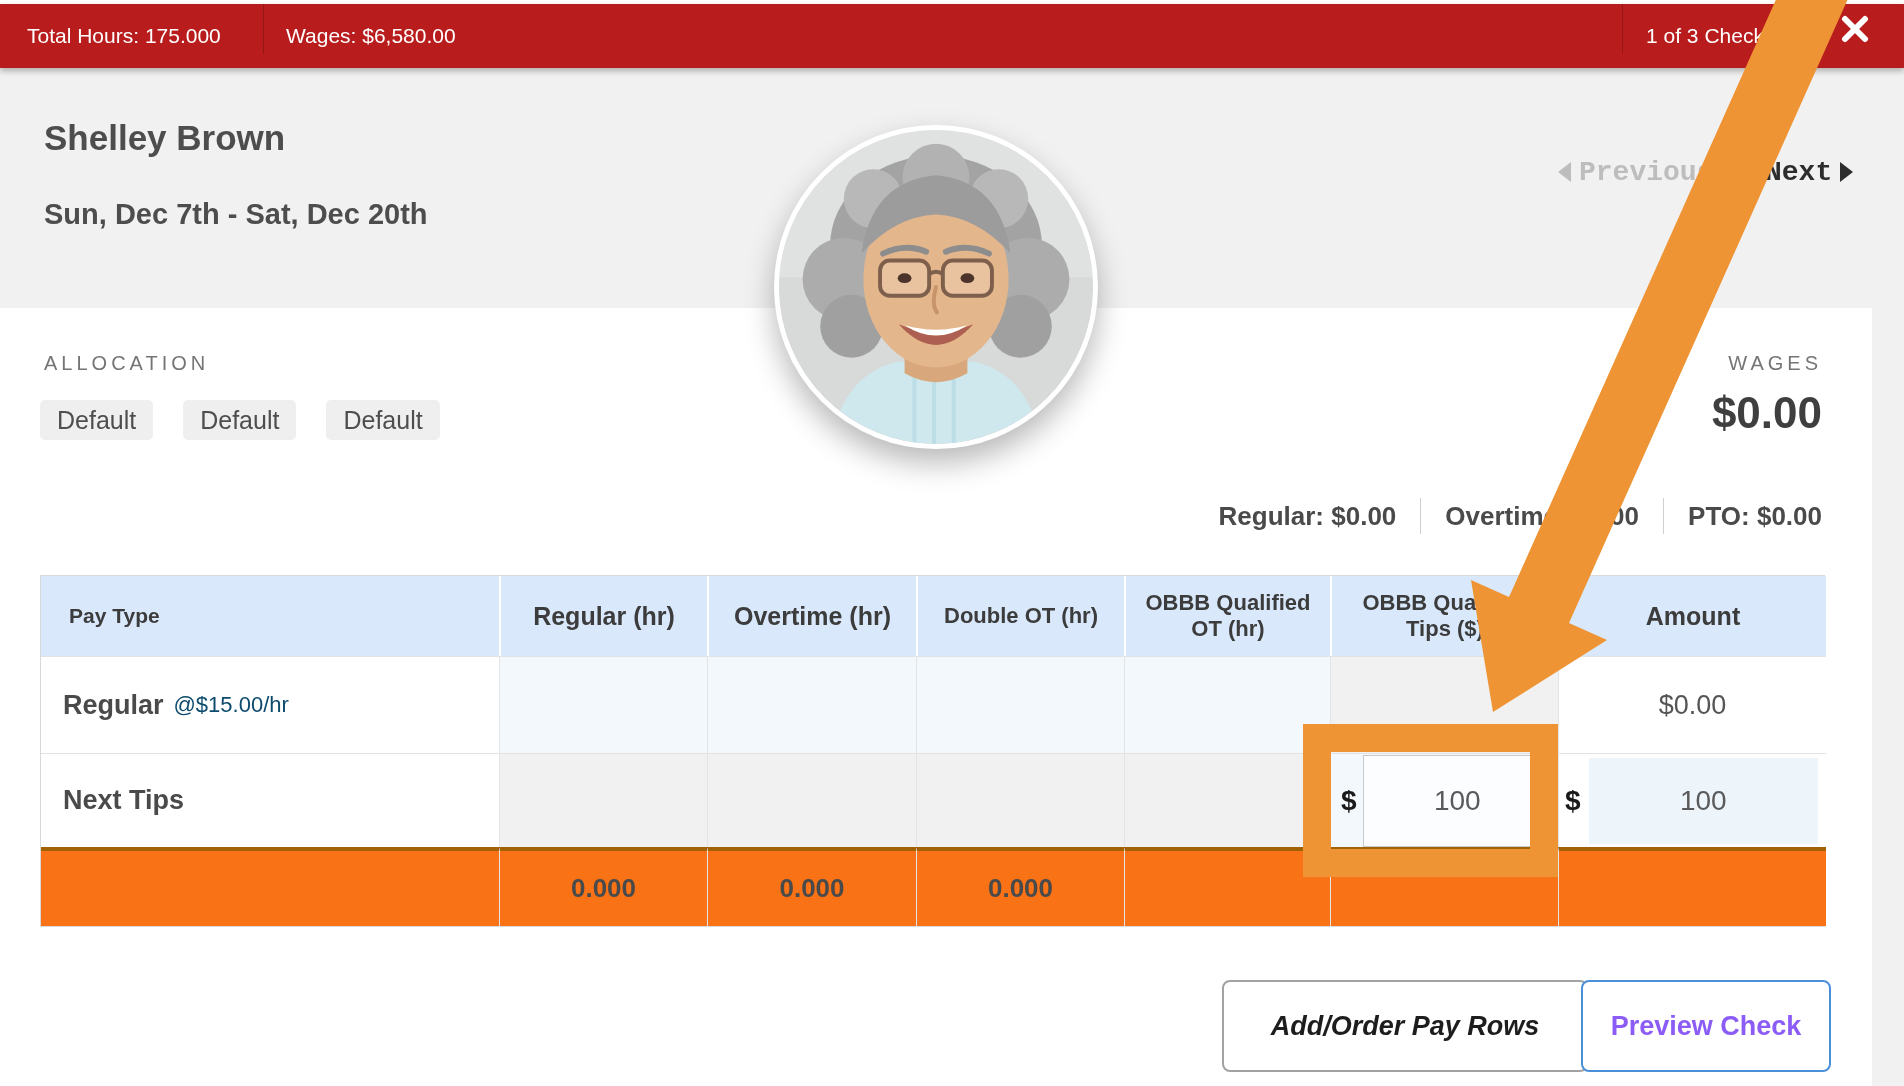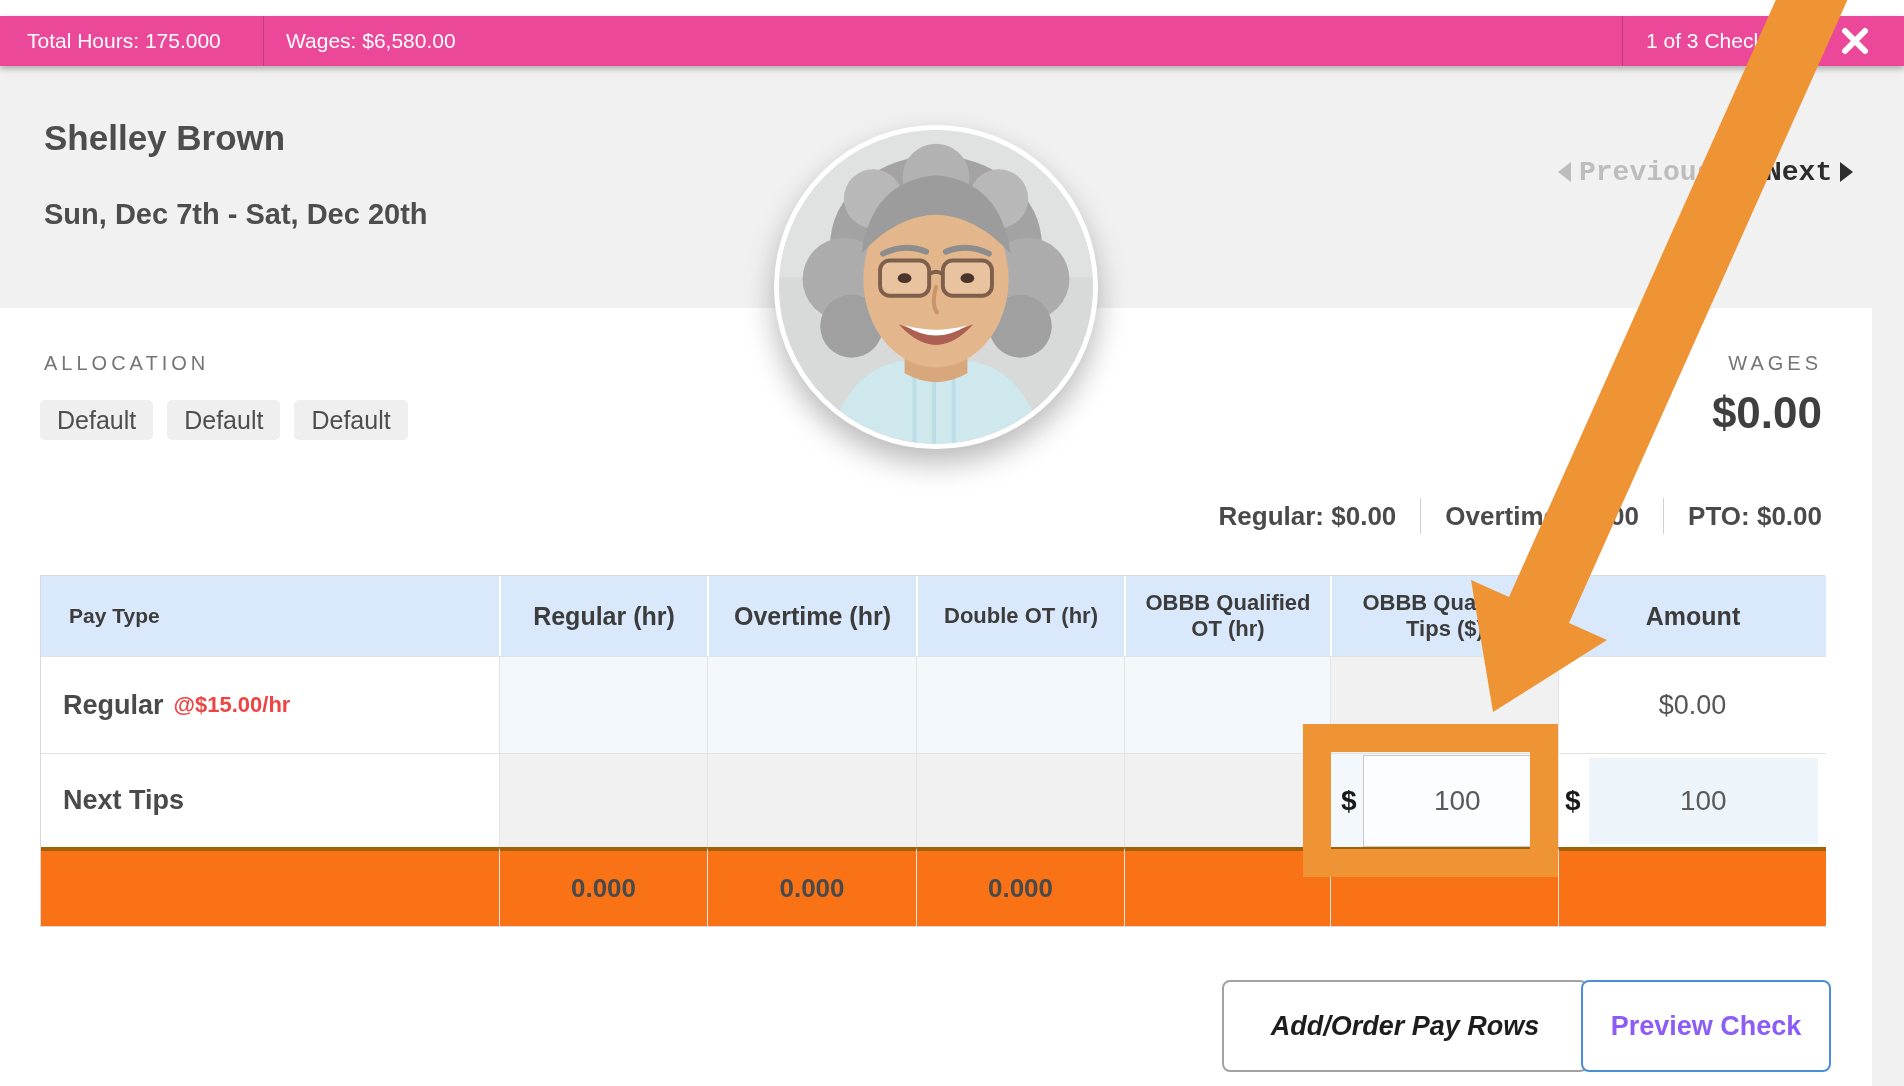--- a/index.html
+++ b/index.html
@@ -4,22 +4,22 @@
 <style>
   * { margin:0; padding:0; box-sizing:border-box; }
   html,body { background:#ffffff; }
   .app {
     position:relative; width:1904px; height:1086px; overflow:hidden;
     font-family:"Liberation Sans", sans-serif; background:#ffffff;
   }
 
   
   .topbar {
-    position:absolute; left:0; top:16px; width:1904px; height:50px;
-    background:#ec4899; box-shadow:0 3px 6px rgba(0,0,0,0.28);
+    position:absolute; left:0; top:4px; width:1904px; height:64px;
+    background:#b91c1c; box-shadow:0 3px 6px rgba(0,0,0,0.28);
     z-index:3; color:#fff; display:flex; align-items:center;
   }
   .topbar-seg { font-size:21px; line-height:50px; white-space:nowrap; }
   .tb-hours { position:absolute; left:27px; }
   .tb-divider { position:absolute; top:0; width:1px; height:50px; background:rgba(0,0,0,0.18); }
   .tb-d1 { left:263px; }
   .tb-d2 { left:1622px; }
   .tb-d3 { left:1792px; }
   .tb-wages { position:absolute; left:286px; }
   .tb-checks { position:absolute; left:1646px; }
@@ -47,21 +47,21 @@
   
   .avatar {
     position:absolute; left:774px; top:125px; width:324px; height:324px;
     border-radius:50%; border:5px solid #ffffff; overflow:hidden;
     box-shadow:0 14px 30px rgba(0,0,0,0.28); z-index:2; background:#dfe1e1;
   }
   .avatar svg { display:block; width:100%; height:100%; }
 
   
   .alloc-label { position:absolute; left:44px; top:352px; font-size:20px; letter-spacing:4px; color:#757575; z-index:1; }
-  .alloc-tags { position:absolute; left:40px; top:400px; display:flex; gap:14px; z-index:1; }
+  .alloc-tags { position:absolute; left:40px; top:400px; display:flex; gap:30px; z-index:1; }
   .tag {
     background:#efefef; border-radius:5px; padding:4px 17px; height:40px;
     font-size:25px; color:#4e4e4e; display:flex; align-items:center; border:none; cursor:pointer;
     font-family:"Liberation Sans", sans-serif;
   }
 
   
   .wages-label { position:absolute; right:82px; top:352px; font-size:20px; letter-spacing:4px; color:#757575; text-align:right; z-index:1; }
   .wages-total { position:absolute; right:82px; top:388px; font-size:44px; font-weight:700; color:#3f3f3f; text-align:right; z-index:1; }
   .wage-summary { position:absolute; right:82px; top:498px; display:flex; align-items:center; z-index:1; }
@@ -85,21 +85,21 @@
   .td {
     display:flex; align-items:center; justify-content:center;
     border-left:1px solid #e4e4e4; border-top:1px solid #e2e2e2;
     font-size:27px; color:#555;
   }
   .td.first { border-left:none; justify-content:flex-start; padding-left:22px; background:#fff; }
   .td.c-blue { background:#f3f8fd; }
   .td.c-gray { background:#f1f1f1; }
   .td.c-white { background:#ffffff; }
   .pt-name { font-size:27px; font-weight:700; color:#4a4a4a; }
-  .pt-rate { font-size:22px; font-weight:700; color:#ef4444; margin-left:10px; }
+  .pt-rate { font-size:22px; font-weight:400; color:#0c4a6e; margin-left:10px; }
   .dollar { font-size:28px; font-weight:800; color:#1a1a1a; }
   .tips-cell { justify-content:flex-start; padding:0 6px 0 10px; gap:6px; background:#f3f8fd; }
   .tips-input {
     flex:1; height:92px; border:1px solid #c9c9c9; background:#fbfdfe;
     text-align:center; font-size:28px; color:#5a5a5a; outline:none; min-width:0;
     font-family:"Liberation Sans", sans-serif;
   }
   .amt-cash { justify-content:flex-start; padding:0 8px 0 6px; gap:8px; background:#ffffff; }
   .amt-box {
     flex:1; height:86px; background:#edf4fa; display:flex; align-items:center; justify-content:center;

